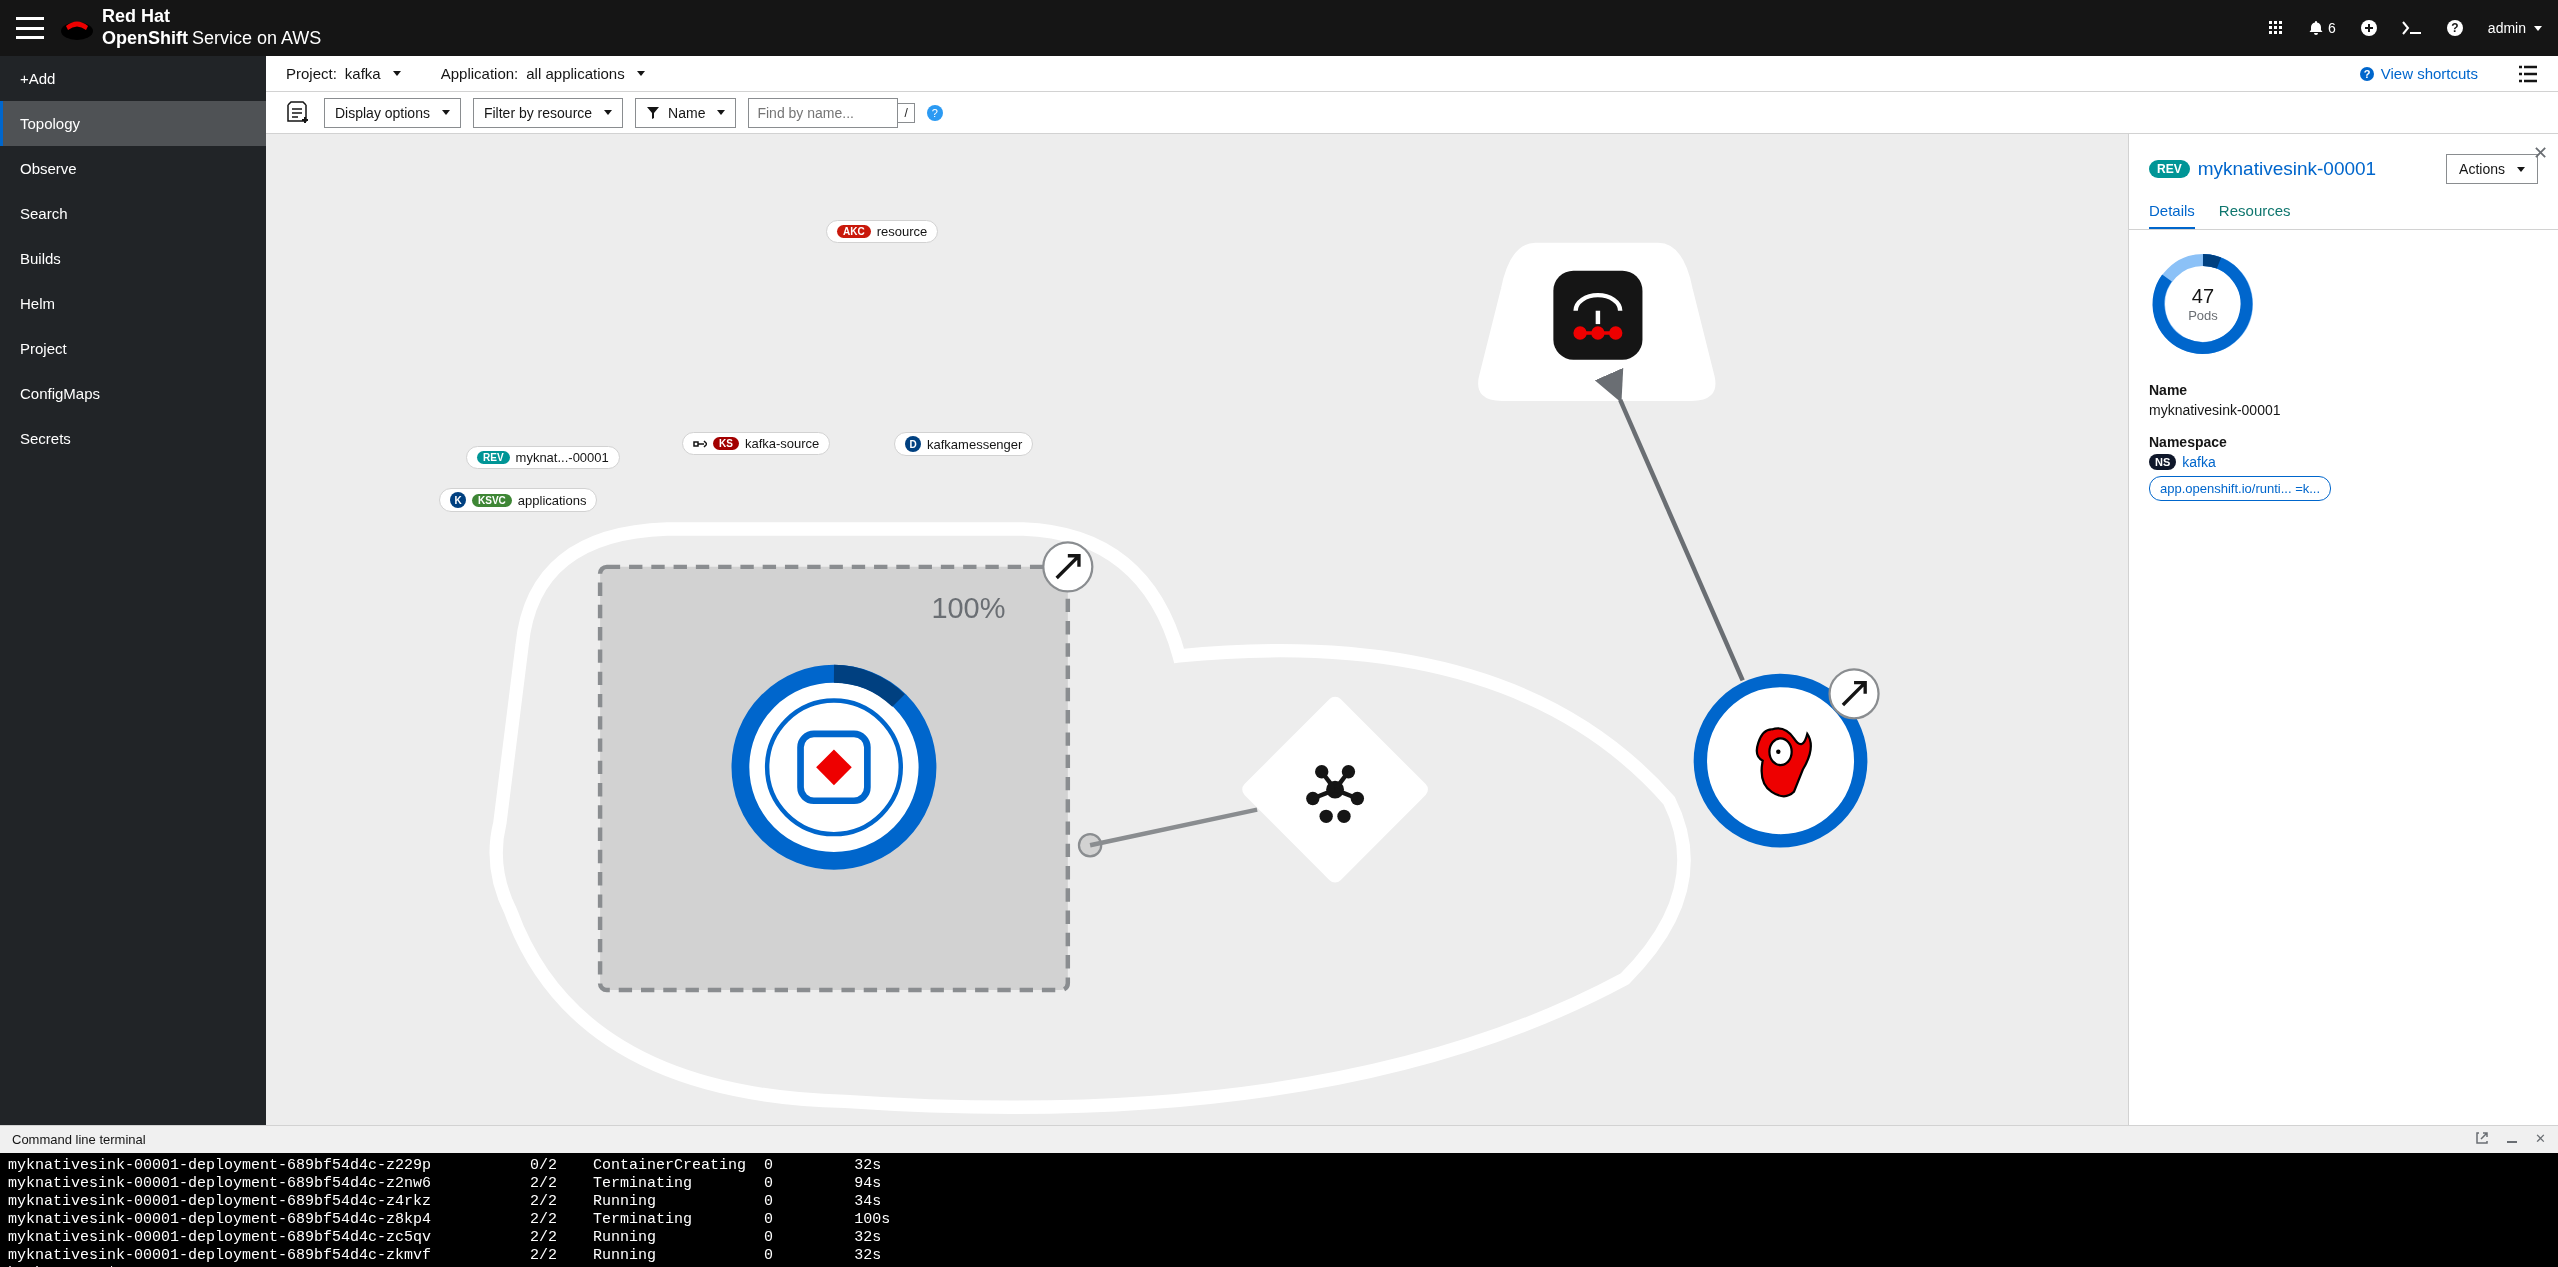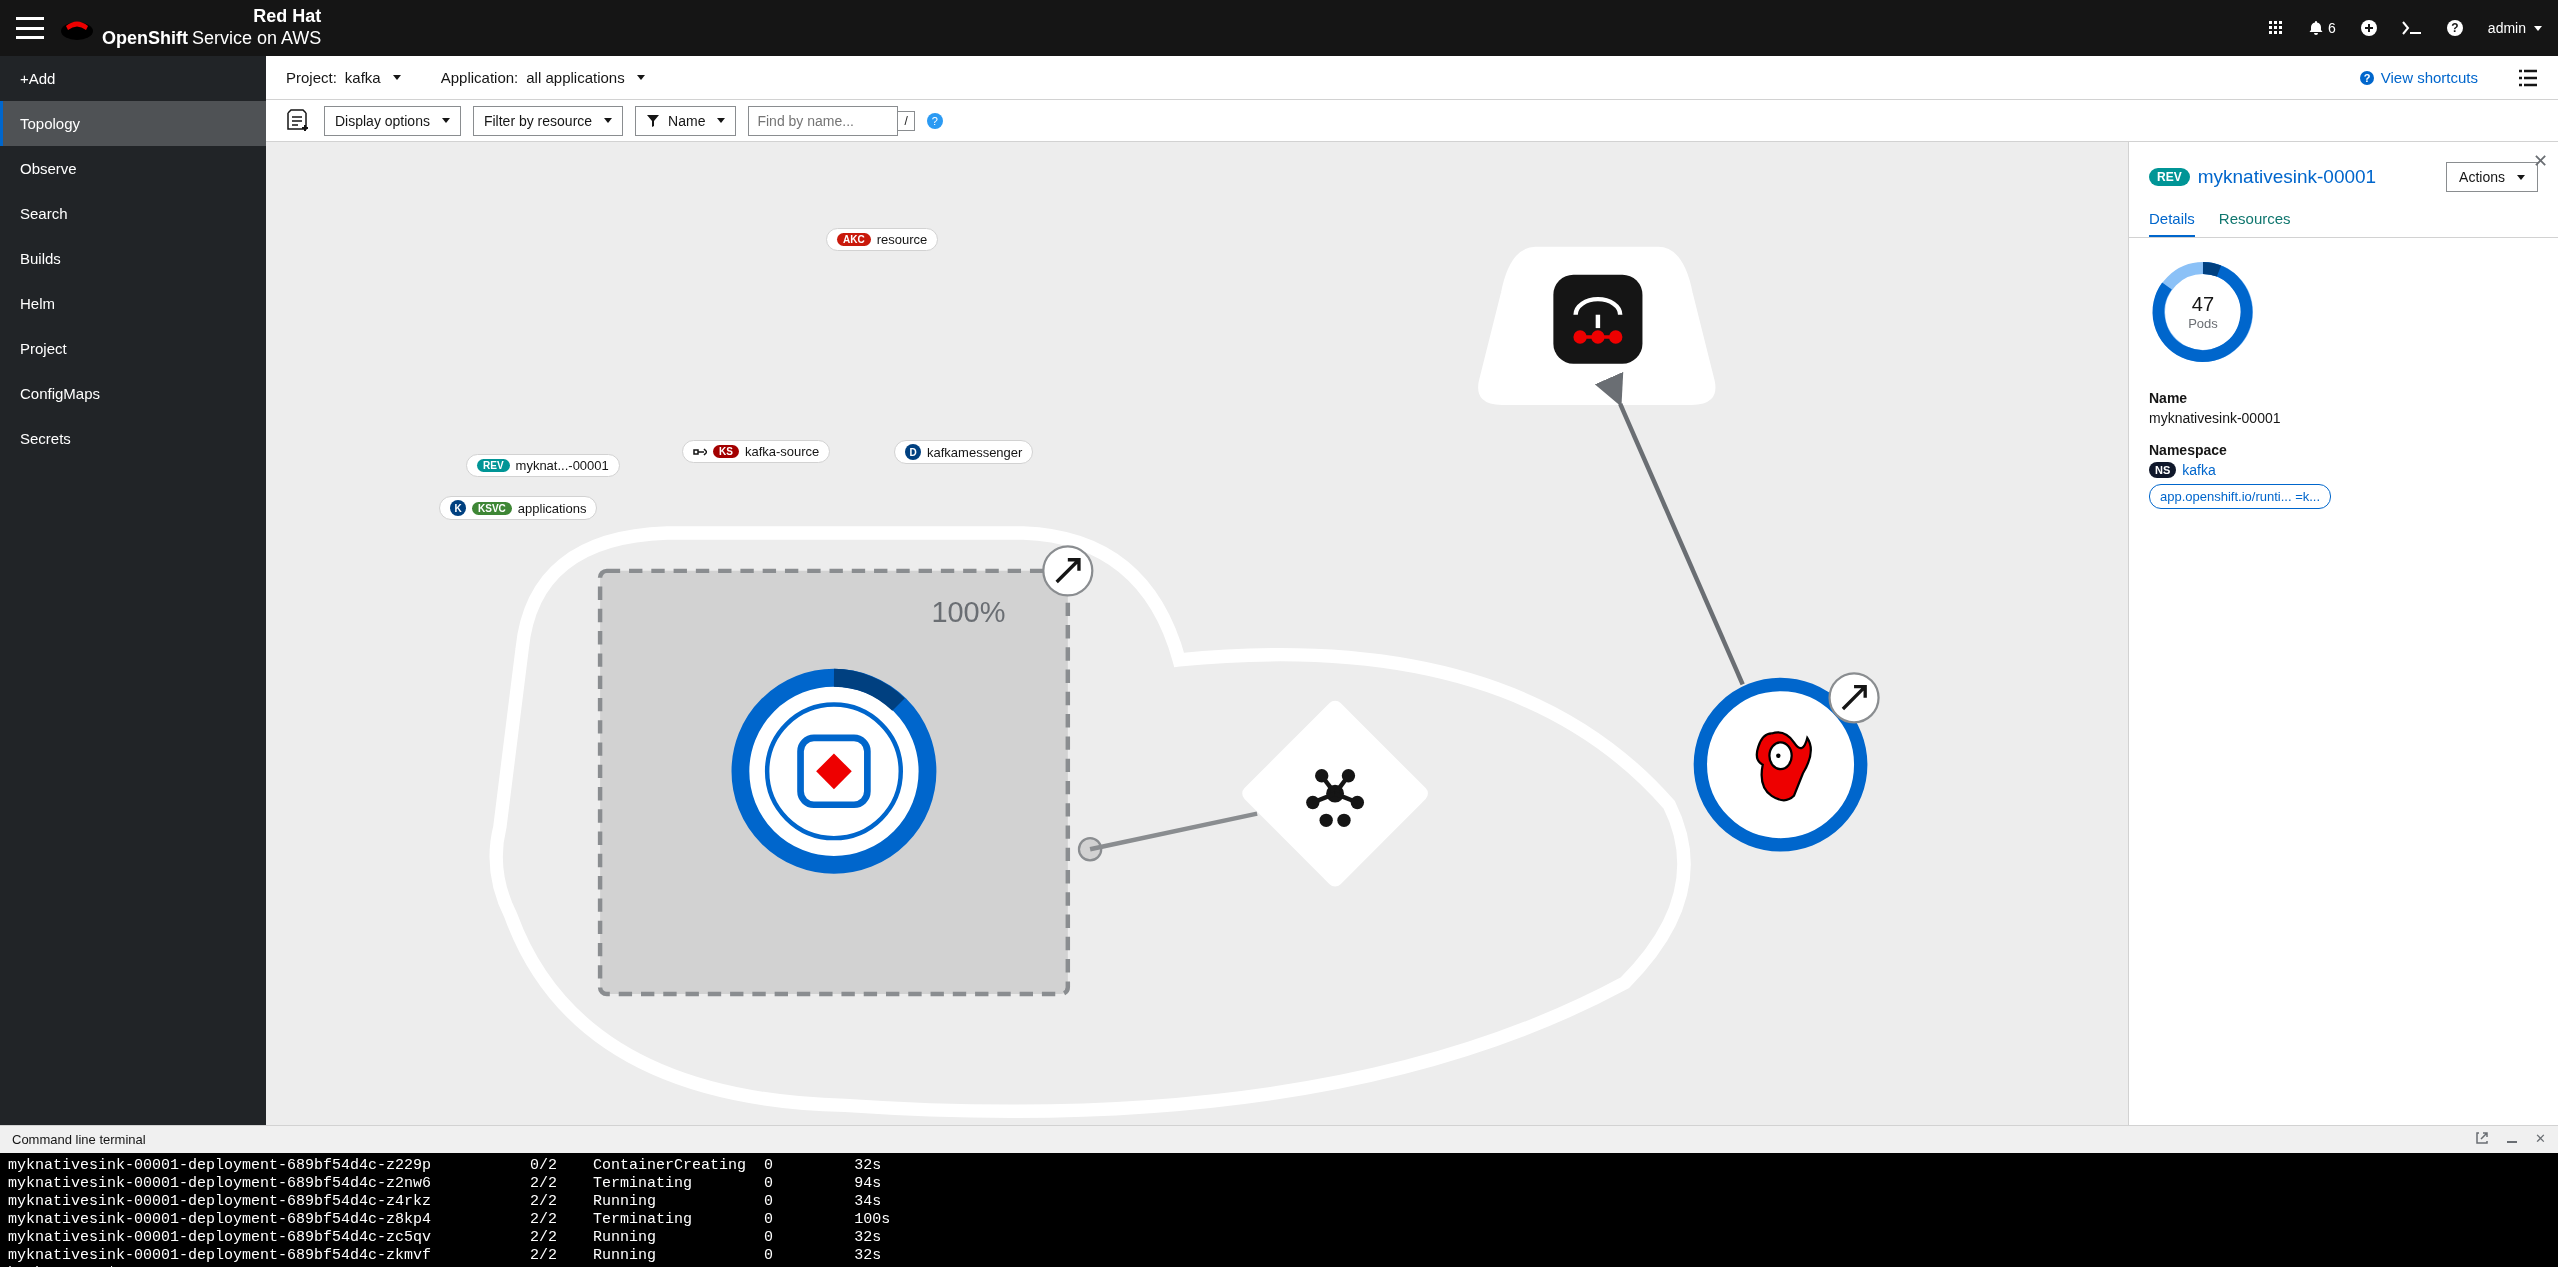--- a/index.html
+++ b/index.html
@@ -1,18 +1,18 @@
 <!DOCTYPE html>
 <html><head>
 <meta charset="utf-8">
 <style>
 * { box-sizing: border-box; margin: 0; padding: 0; }
 body { font-family: "RedHatText", "Helvetica Neue", Arial, sans-serif; font-size: 14px; color: #151515; background: #fff; overflow: hidden; }
 
-.masthead { height: 56px; background: #151515; color: #fff; display: flex; align-items: center; padding: 0 16px; justify-content: space-between; text-align: right; }
+.masthead { height: 56px; background: #151515; color: #fff; display: flex; align-items: center; padding: 0 16px; justify-content: space-between; }
 .mast-left { display: flex; align-items: center; gap: 16px; }
 .hamburger { width: 28px; height: 22px; display: flex; flex-direction: column; justify-content: space-between; cursor: pointer; }
 .hamburger span { height: 3px; background: #fff; }
 .brand { display: flex; align-items: center; gap: 8px; }
 .brand-text { line-height: 1.2; }
 .brand-text .line1 { font-weight: 600; font-size: 18px; }
 .brand-text .line2 { font-size: 18px; font-weight: 300; }
 .mast-right { display: flex; align-items: center; gap: 24px; }
 .mast-icon { color: #fff; display: flex; align-items: center; gap: 4px; cursor: pointer; }
 .caret-down { width: 0; height: 0; border-left: 4px solid transparent; border-right: 4px solid transparent; border-top: 5px solid #fff; display: inline-block; margin-left: 4px; }
@@ -20,21 +20,21 @@
 
 .shell { display: flex; height: calc(100vh - 56px); }
 .sidebar { width: 266px; background: #212427; color: #fff; display: flex; flex-direction: column; }
 .perspective { padding: 20px 16px; display: flex; align-items: center; justify-content: space-between; cursor: pointer; font-size: 15px; }
 .perspective .caret-down { border-top-color: #fff; }
 .nav-item { padding: 14px 20px; cursor: pointer; font-size: 15px; color: #fff; }
 .nav-item.active { background: #4f5255; position: relative; }
 .nav-item.active::before { content: ""; position: absolute; left: 0; top: 0; bottom: 0; width: 3px; background: #06c; }
 
 .main { flex: 1; display: flex; flex-direction: column; min-width: 0; }
-.topbar { height: 44px; border-bottom: 1px solid #d2d2d2; display: flex; align-items: center; padding: 9px 20px; gap: 40px; font-size: 15px; }
+.topbar { height: 36px; border-bottom: 1px solid #d2d2d2; display: flex; align-items: center; padding: 9px 20px; gap: 40px; font-size: 15px; }
 .topbar .dd { display: flex; align-items: center; gap: 8px; cursor: pointer; }
 .topbar .spacer { flex: 1; }
 .shortcuts { color: #06c; display: flex; align-items: center; gap: 6px; cursor: pointer; }
 .list-icon { width: 20px; cursor: pointer; }
 
 .toolbar { height: 42px; background: #fff; border-bottom: 1px solid #d2d2d2; display: flex; align-items: center; padding: 0 20px; gap: 12px; }
 .btn-outline { border: 1px solid #8a8d90; padding: 6px 10px; display: flex; align-items: center; gap: 8px; cursor: pointer; background: #fff; font-size: 14px; }
 .input-group { display: flex; align-items: center; }
 .input-group input { border: 1px solid #8a8d90; padding: 6px 8px; width: 150px; font-size: 14px; }
 .kbd { border: 1px solid #8a8d90; padding: 2px 6px; font-size: 12px; margin-left: -1px; background: #fff; }

